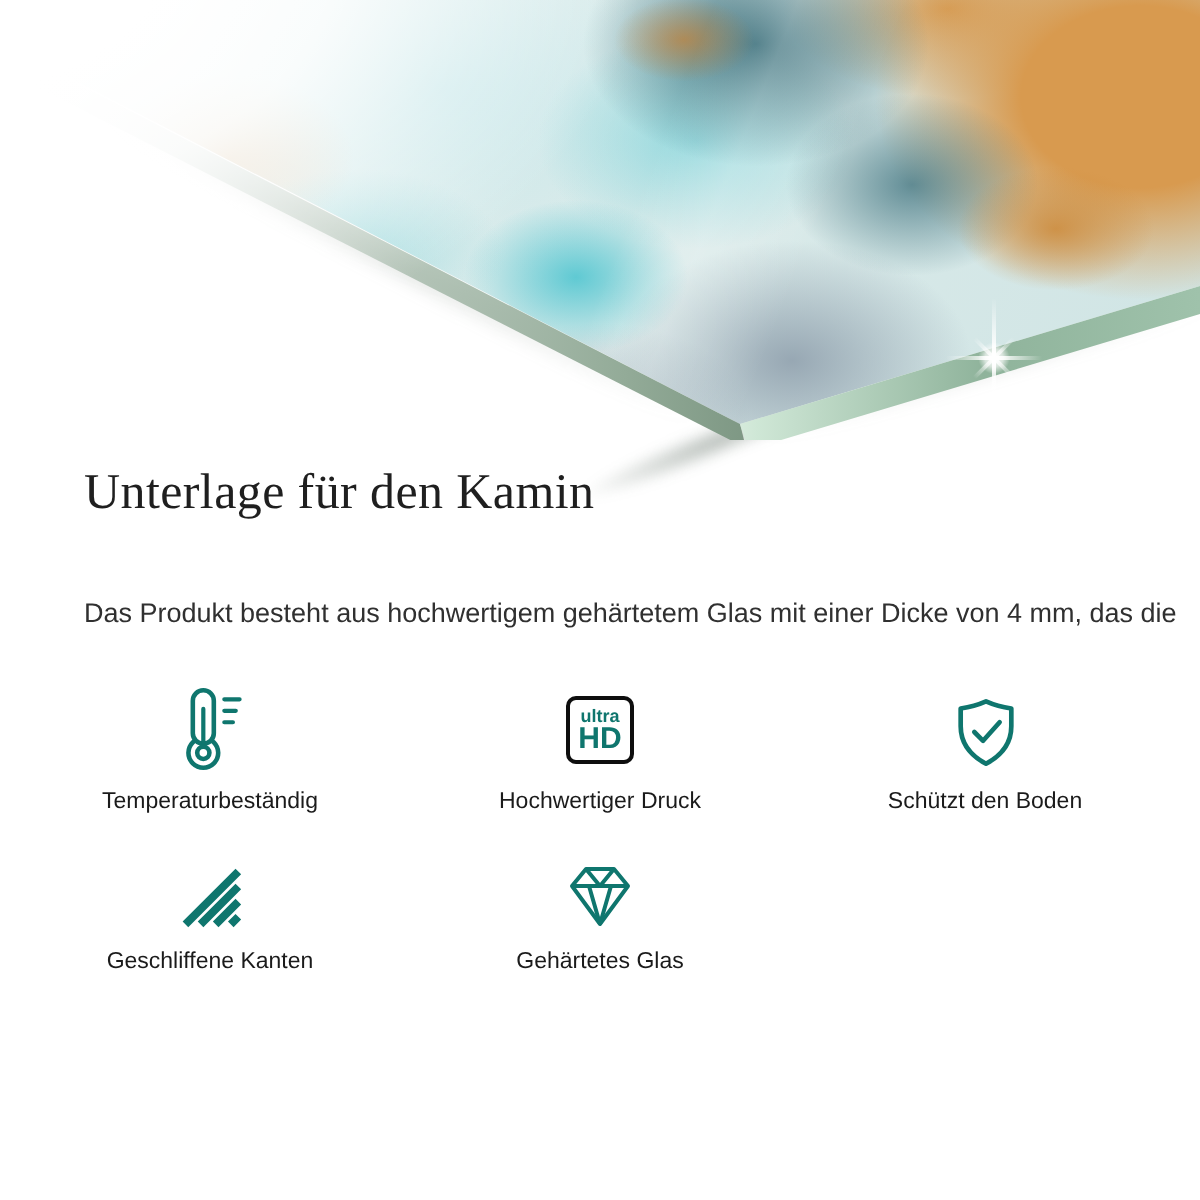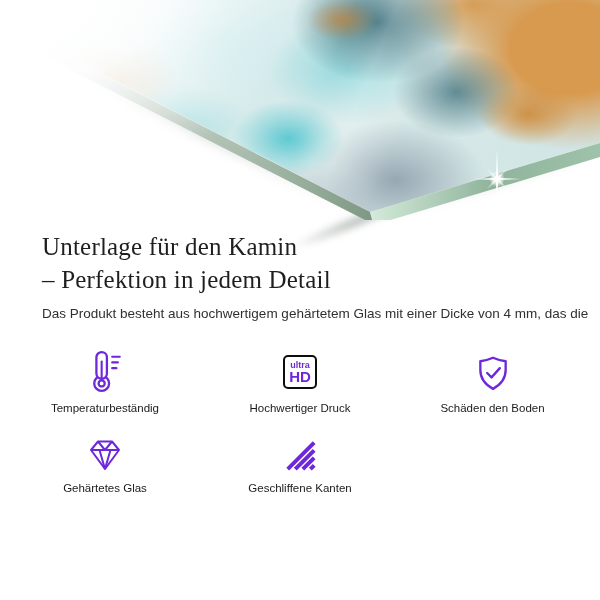--- a/index.html
+++ b/index.html
@@ -63,29 +63,29 @@
   .sparkle .d2 { left:-1px; top:-14px; width:2px; height:28px; transform:rotate(-45deg);
                  background:linear-gradient(to bottom, rgba(255,255,255,0), #fff 50%, rgba(255,255,255,0)); }
   .sparkle .core { left:-8px; top:-8px; width:16px; height:16px; border-radius:50%;
                  background:radial-gradient(circle, #fff 0%, rgba(255,255,255,.65) 40%, rgba(255,255,255,0) 70%); }
   
   .content { padding:10px 40px 0 42px; }
   h1 {
     font-family:"Liberation Serif", serif; font-weight:400;
     font-size:25px; line-height:33px; color:#1f1f1f; letter-spacing:.2px;
   }
-  .desc { margin-top:5px; font-size:13.5px; line-height:25px; color:#303030; }
+  .desc { margin-top:31px; font-size:13.5px; line-height:25px; color:#303030; }
   .desc span { display:block; white-space:nowrap; }
   
   .features {
     margin-top:24px; margin-left:-12px;
     display:grid; grid-template-columns:150px 240px 145px; row-gap:16px;
   }
   .feature { display:flex; flex-direction:column; align-items:center; }
-  .icon-box { height:42px; display:flex; align-items:flex-end; justify-content:flex-start; color:#6d28d9; }
+  .icon-box { height:42px; display:flex; align-items:flex-end; justify-content:flex-start; color:#0f766e; }
   .feature-label { margin-top:10px; font-size:11.5px; color:#1b1b1b; text-align:left; }
   .hd-box {
     width:34px; height:34px; border:2.6px solid #0e0e0e; border-radius:5px;
     display:flex; flex-direction:column; align-items:center; justify-content:center;
     margin-bottom:3px;
   }
   .hd-box .t1 { font-size:9px;  font-weight:700; line-height:9px;  letter-spacing:0; }
   .hd-box .t2 { font-size:15px; font-weight:700; line-height:14px; }
 </style>
 </head>
@@ -106,21 +106,20 @@
         <i class="h"></i>
         <i class="d1"></i>
         <i class="d2"></i>
         <i class="core"></i>
     </div>
   </div>
 
   <div class="content">
     <h1>
       <span>Unterlage für den Kamin</span><br>
-      <span>– Perfektion in jedem Detail</span>
     </h1>
 
     <div class="desc">
       <span>Das Produkt besteht aus hochwertigem gehärtetem Glas mit einer Dicke von 4 mm, das die</span>
     </div>
 
     <div class="features">
 
       <div class="feature">
         <div class="icon-box">
@@ -145,38 +144,38 @@
         <div class="feature-label">Hochwertiger Druck</div>
       </div>
 
       <div class="feature">
         <div class="icon-box">
           <svg width="36" height="37" viewBox="0 0 36 38" fill="none">
             <path d="M18 2.8 C22 4.6 26.5 5.8 31 6.4 V15.5 C31 24.5 25.8 30.6 18 34.8 C10.2 30.6 5 24.5 5 15.5 V6.4 C9.5 5.8 14 4.6 18 2.8 Z" stroke="currentColor" stroke-width="2.4" stroke-linejoin="round"></path>
             <path d="M12 18.5 L16.5 23 L25 13.5" stroke="currentColor" stroke-width="2.4" stroke-linecap="round" stroke-linejoin="round"></path>
           </svg>
         </div>
-        <div class="feature-label">Schäden den Boden</div>
+        <div class="feature-label">Schützt den Boden</div>
+      </div>
+
+      <div class="feature">
+        <div class="icon-box">
+          <svg width="34" height="34" viewBox="0 0 36 36" fill="none">
+            <path d="M5 33 L33 5 M13 33 L33 13 M21 33 L33 21 M29 33 L33 29" stroke="currentColor" stroke-width="4.2"></path>
+          </svg>
+        </div>
+        <div class="feature-label">Geschliffene Kanten</div>
       </div>
 
       <div class="feature">
         <div class="icon-box">
           <svg width="38" height="34" viewBox="0 0 38 34" fill="none">
             <path d="M5 12 L12 3.5 H26 L33 12 L19 31 Z" stroke="currentColor" stroke-width="2" stroke-linejoin="round"></path>
             <path d="M5 12 H33 M12 3.5 L19 12 L26 3.5 M13.5 12 L19 31 M24.5 12 L19 31" stroke="currentColor" stroke-width="2" stroke-linejoin="round"></path>
           </svg>
         </div>
         <div class="feature-label">Gehärtetes Glas</div>
       </div>
 
-      <div class="feature">
-        <div class="icon-box">
-          <svg width="34" height="34" viewBox="0 0 36 36" fill="none">
-            <path d="M5 33 L33 5 M13 33 L33 13 M21 33 L33 21 M29 33 L33 29" stroke="currentColor" stroke-width="4.2"></path>
-          </svg>
-        </div>
-        <div class="feature-label">Geschliffene Kanten</div>
-      </div>
-
 
     </div>
   </div>
 </div>
 
 </body></html>

